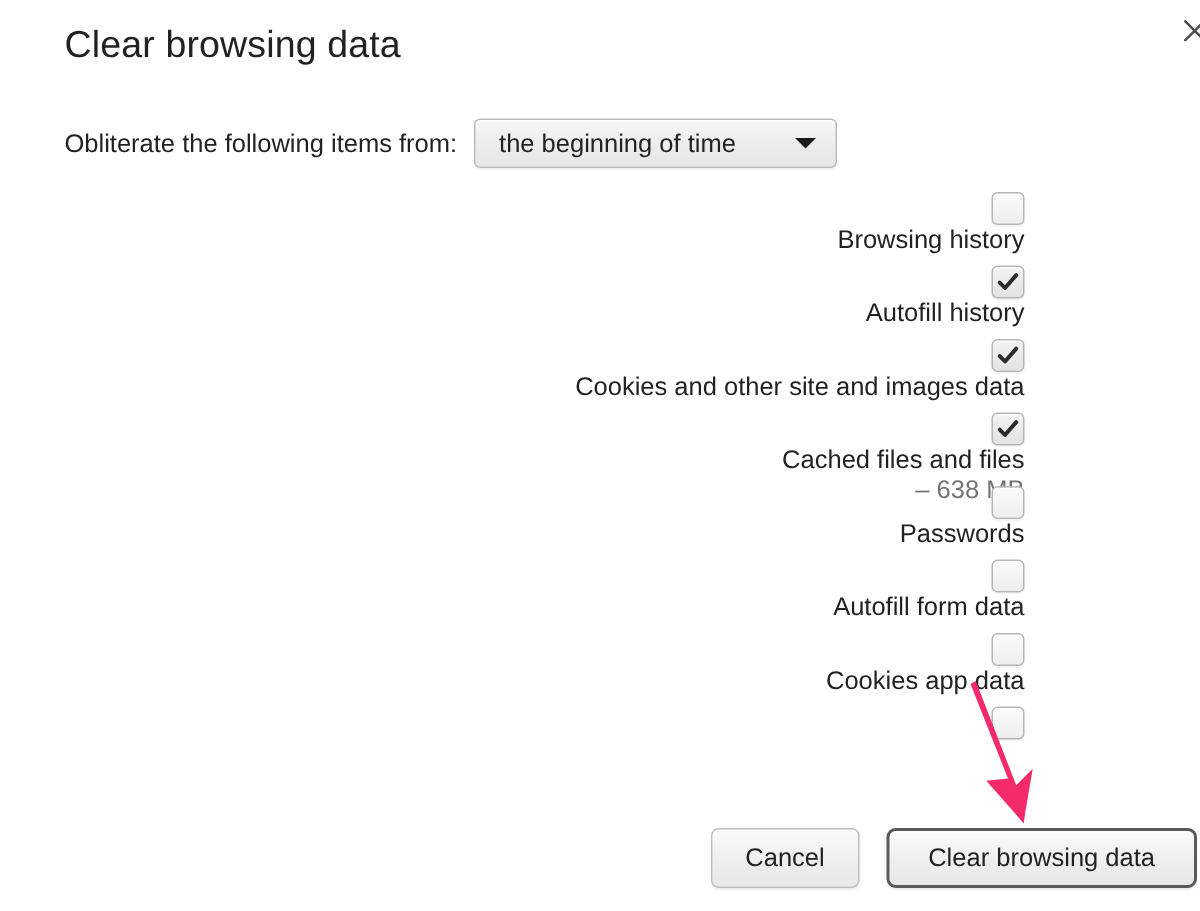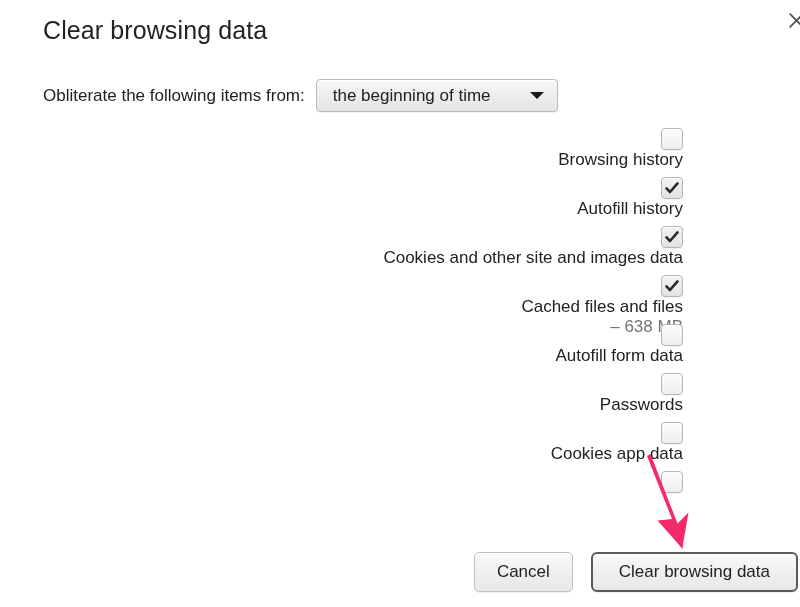--- a/index.html
+++ b/index.html
@@ -243,29 +243,29 @@
         </svg>
       </span>
       <span class="option-label">Cached files and files</span>
       <span class="option-size">–  638 MB</span>
     </div>
 
     <div class="option-row">
       <span class="checkbox">
         
       </span>
+      <span class="option-label">Passwords</span>
+      <span class="option-size"></span>
+    </div>
+
+    <div class="option-row">
+      <span class="checkbox">
+        
+      </span>
       <span class="option-label">Autofill form data</span>
-      <span class="option-size"></span>
-    </div>
-
-    <div class="option-row">
-      <span class="checkbox">
-        
-      </span>
-      <span class="option-label">Passwords</span>
       <span class="option-size"></span>
     </div>
 
     <div class="option-row">
       <span class="checkbox">
         
       </span>
       <span class="option-label">Cookies app data</span>
       <span class="option-size"></span>
     </div>

